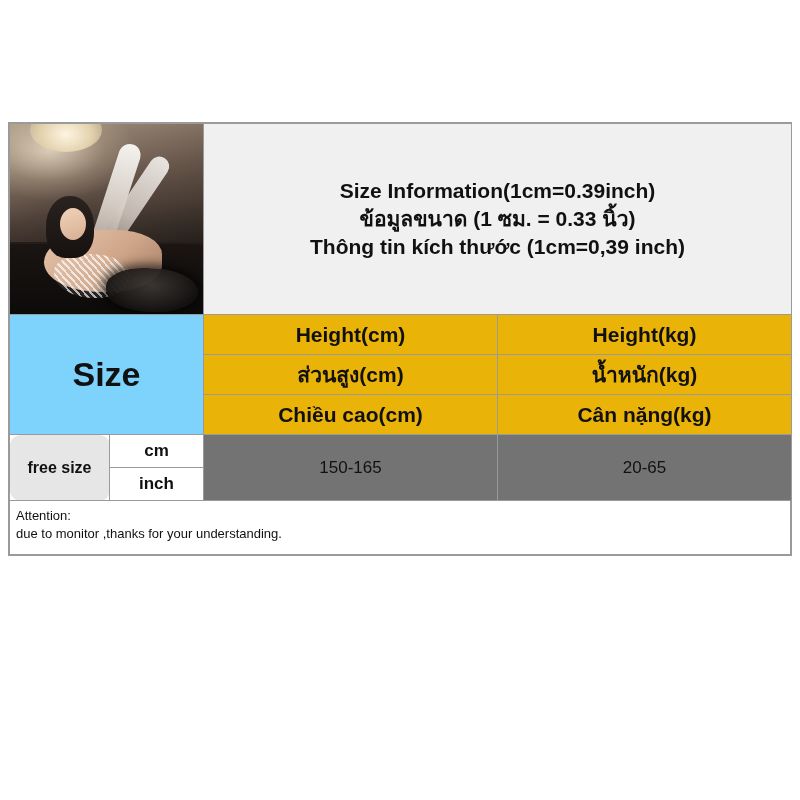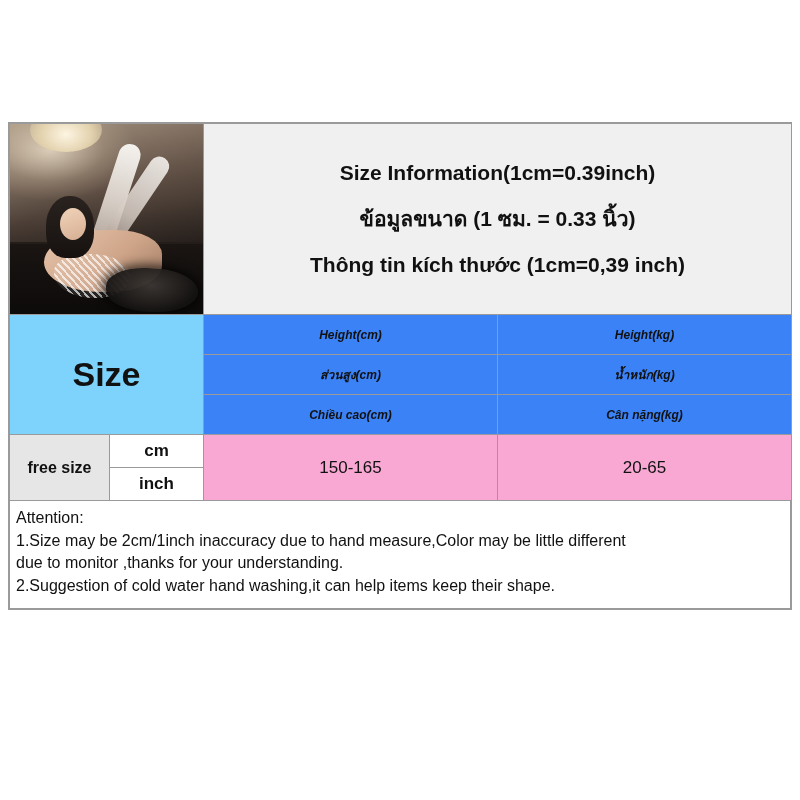--- a/index.html
+++ b/index.html
@@ -139,69 +139,69 @@
   .cell-title {
     height: 190px;
     background: #f0f0f0;
     padding: 0 8px !important;
   }
   .title-lines {
     display: flex;
     flex-direction: column;
     justify-content: center;
     align-items: center;
-    gap: 20px;
+    gap: 2px;
     height: 100%;
   }
   .title-line {
     font-size: 21px;
     font-weight: bold;
     color: #111111;
     line-height: 1.25;
     white-space: nowrap;
   }
   .cell-size {
     background: #7dd3fc;
     font-size: 34px;
     font-weight: bold;
     height: 118px;
   }
   .hdr {
-    background: #3b82f6;
-    font-size: 12px;
+    background: #eab308;
+    font-size: 21px;
     font-weight: bold;
     height: 39px;
-    font-style: italic;
   }
   .row-unit {
     background: #ffffff;
     font-size: 17px;
     font-weight: bold;
     height: 32px;
     margin-top: 12px;
   }
   .cell-freesize {
     background: #e6e6e6;
     font-size: 16px;
     font-weight: bold;
     width: 100px;
+    border-radius: 11px;
   }
   .cell-value {
     font-size: 17px;
-    background: #f9a8d4;
+    background: #737373;
   }
   .attention {
     border: 1px solid #9a9a9a;
     border-top: none;
     background: #ffffff;
     padding: 6px 6px 10px 6px;
   }
   .attention p {
     margin: 0;
-    font-size: 16px;
+    font-size: 13px;
     color: #111111;
     line-height: 1.42;
     white-space: nowrap;
   }
 </style>
 </head>
 <body>
 
 <div class="page">
 
@@ -260,19 +260,17 @@
           <td class="cell-value" rowspan="2">20-65</td>
         </tr>
         <tr>
           <td class="row-unit">inch</td>
         </tr>
       </tbody>
     </table>
 
     <div class="attention">
       <p>Attention:</p>
-      <p>1.Size may be 2cm/1inch inaccuracy due to hand measure,Color may be little different</p>
       <p>due to monitor ,thanks for your understanding.</p>
-      <p>2.Suggestion of cold water hand washing,it can help items keep their shape.</p>
     </div>
   </div>
 
 </div>
 
 </body></html>

